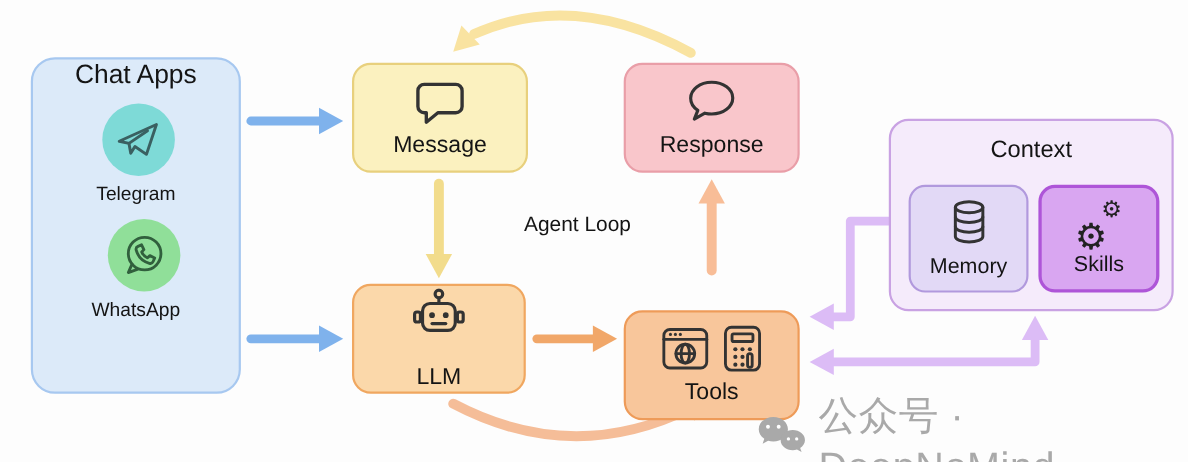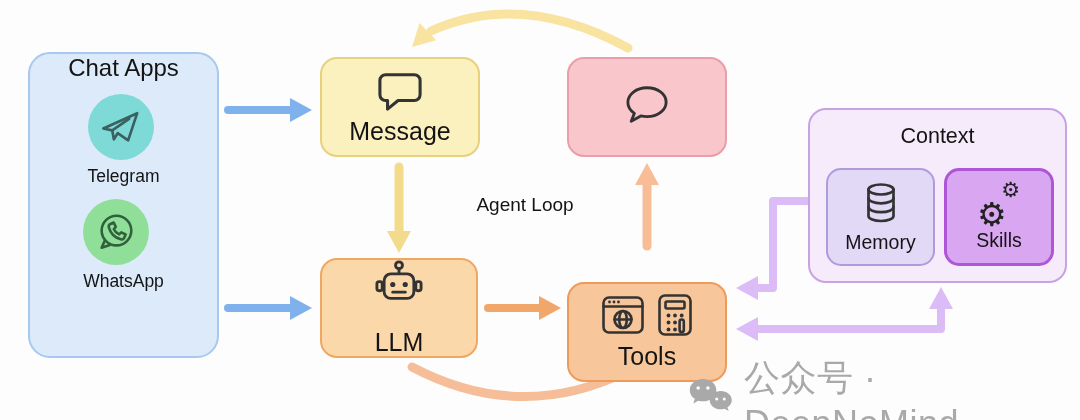--- a/index.html
+++ b/index.html
@@ -25,31 +25,31 @@
   .a-salmon polygon{fill:var(--arrow-salmon);}
   .a-purple path{stroke:var(--arrow-purple);stroke-width:8;}
   .a-purple polygon{fill:var(--arrow-purple);}
 
   .panel-chat{
     position:absolute;left:28px;top:52px;width:191px;height:306px;box-sizing:border-box;
     background:var(--chat-panel-fill);border:2.5px solid var(--chat-panel-border);
     border-radius:22px;display:flex;flex-direction:column;align-items:center;
   }
   .panel-title{font-size:24px;font-weight:500;}
-  .app{display:flex;flex-direction:column;align-items:flex-start;margin-top:12px;}
+  .app{display:flex;flex-direction:column;align-items:flex-end;margin-top:12px;}
   .app-circle{width:66px;height:66px;border-radius:50%;display:flex;align-items:center;justify-content:center;}
   .app-circle.telegram{background:var(--telegram-bg);}
   .app-circle.whatsapp{background:var(--whatsapp-bg);}
   .app-label{font-size:17.5px;margin-top:6px;}
 
   .node{
     position:absolute;width:160px;height:100px;box-sizing:border-box;border-radius:17px;
     display:flex;flex-direction:column;align-items:center;justify-content:center;
   }
-  .node-label{font-size:25px;margin-top:1px;}
+  .node-label{font-size:21px;margin-top:1px;}
   .node-message{left:320px;top:57px;background:var(--message-fill);border:2.5px solid var(--message-border);}
   .node-response{left:567px;top:57px;background:var(--response-fill);border:2.5px solid var(--response-border);}
   .node-llm{left:320px;top:258px;width:158px;background:var(--llm-fill);border:2.5px solid var(--llm-border);gap:15px;}
   .node-tools{left:567px;top:258px;background:var(--tools-fill);border:2.5px solid var(--tools-border);margin-top:24px;}
   .tools-icons{display:flex;gap:11px;align-items:center;}
 
   .loop-label{position:absolute;left:440px;top:194px;width:170px;text-align:center;font-size:19px;}
 
   .panel-context{
     position:absolute;left:808px;top:108px;width:259px;height:175px;box-sizing:border-box;
@@ -151,20 +151,21 @@
     </span>
     <div class="node-label">Message</div>
   </div>
 
   <div class="node node-response">
     <span>
       <svg width="50" height="44" viewBox="0 0 52 46">
         <path class="icon-stroke" stroke-width="3" d="M26 5 C14.8 5 6 11.8 6 20.2 c0 4.6 2.6 8.7 6.8 11.5 L9.5 40 l10 -5.6 c2.1 0.5 4.2 0.8 6.5 0.8 c11.2 0 20 -6.8 20 -15.2 S37.2 5 26 5 z"></path>
       </svg>
     </span>
+    <div class="node-label">Response</div>
   </div>
 
   <div class="node node-llm">
     <span>
       <svg width="54" height="48" viewBox="0 0 56 50">
         <g class="icon-stroke" stroke-width="3">
           <circle cx="28" cy="5.5" r="3.6"></circle>
           <path d="M28 9.3 V14"></path>
           <rect x="12.5" y="14.5" width="31" height="25.5" rx="7"></rect>
           <rect x="5" y="22.5" width="5.5" height="9.5" rx="2.2"></rect>

